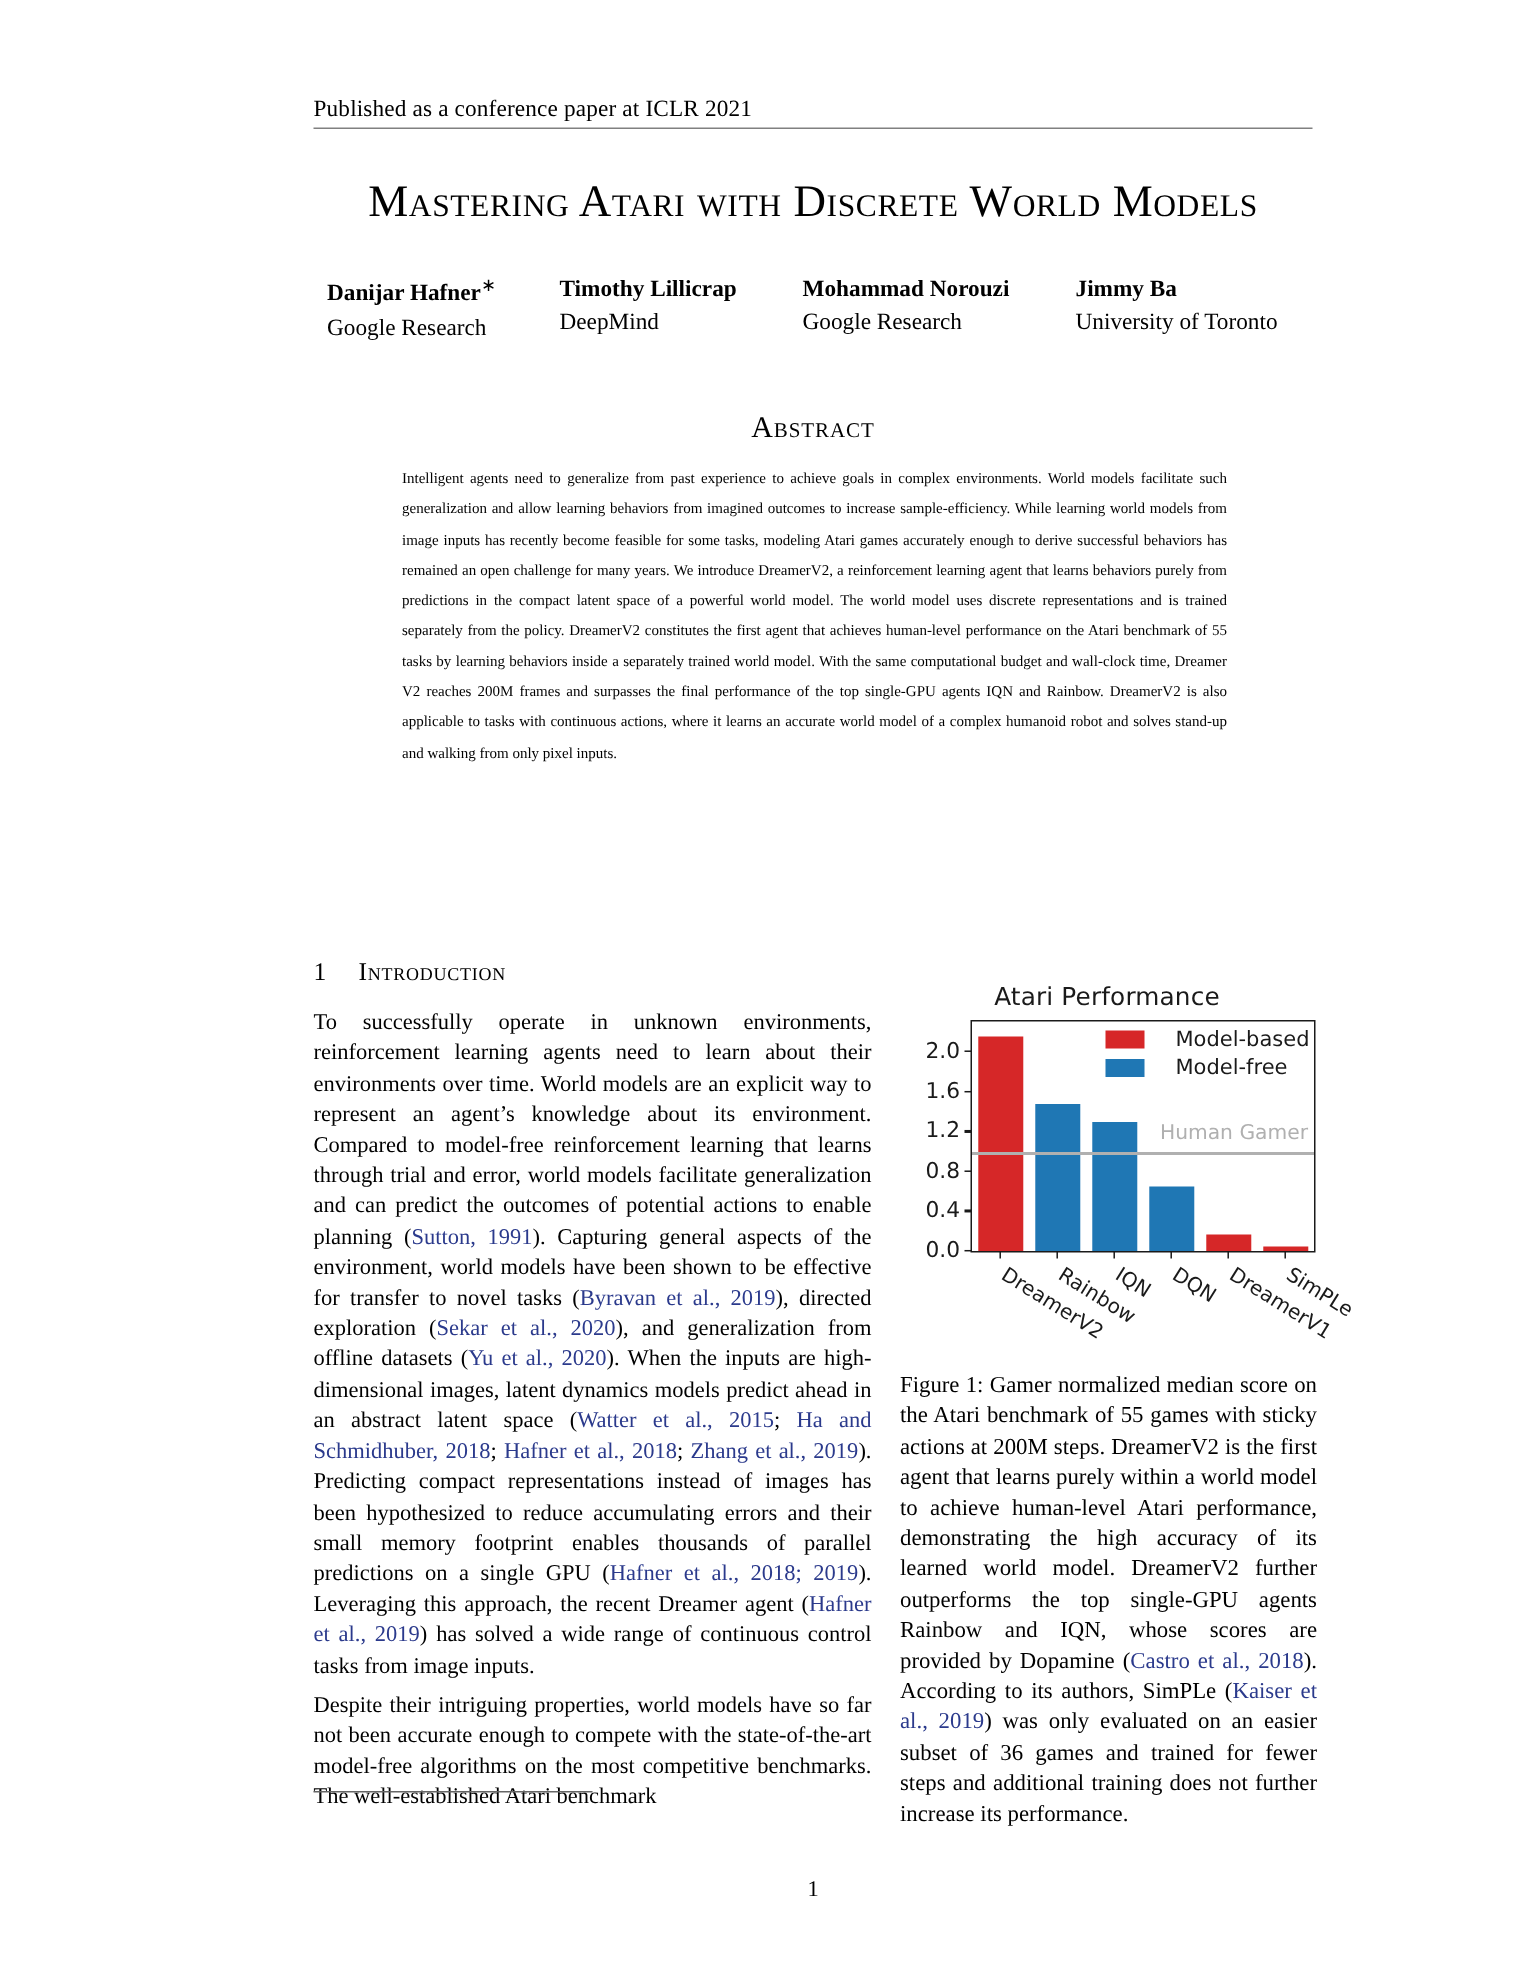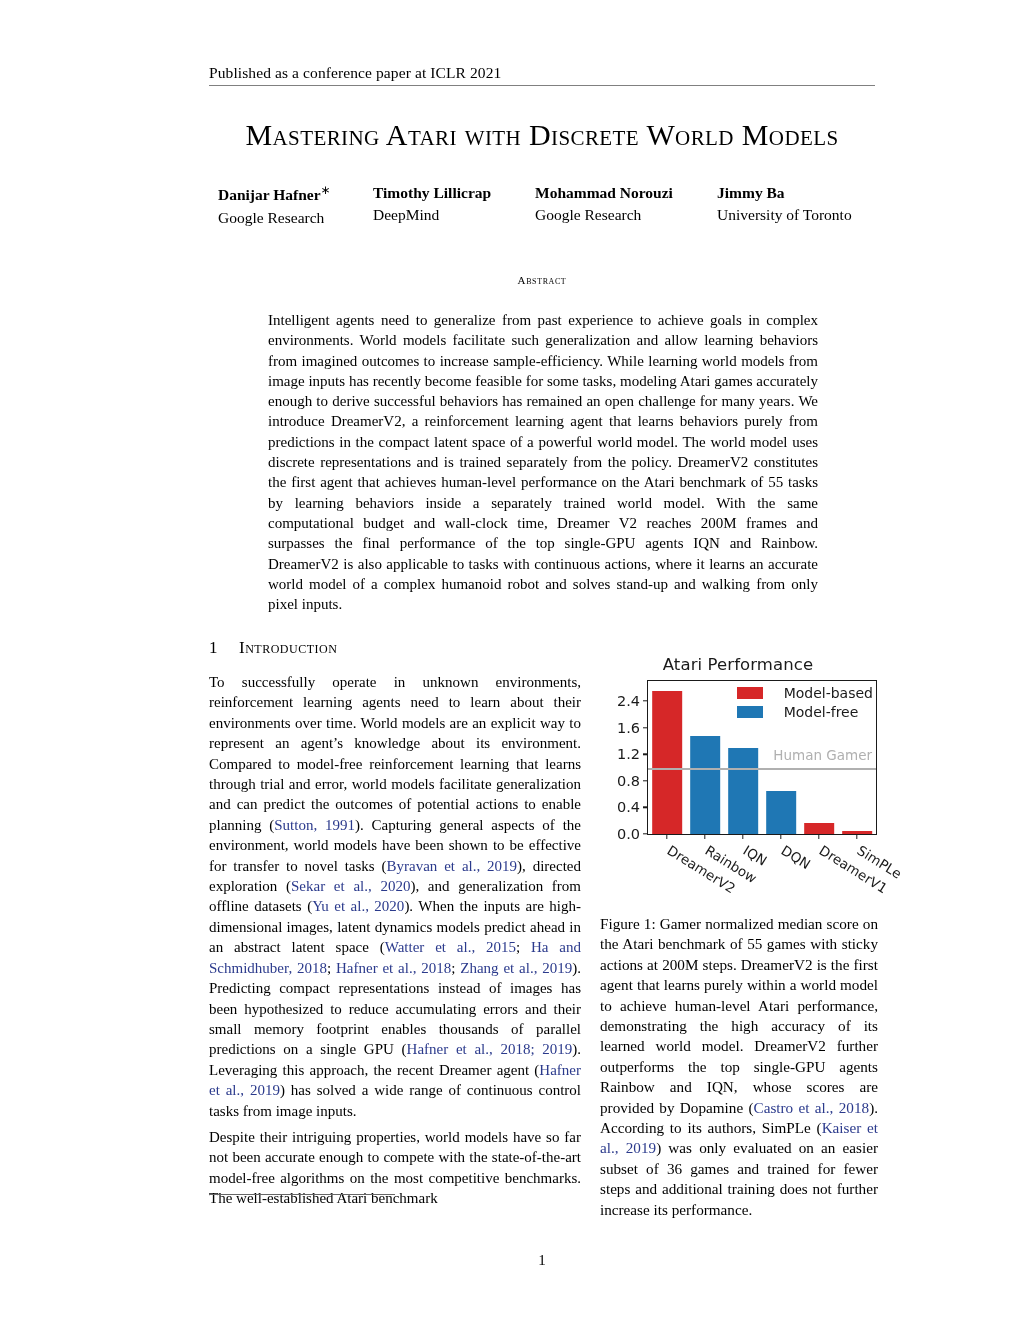--- a/index.html
+++ b/index.html
@@ -76,30 +76,30 @@
     line-height: 1.45;
   }
 
   
   .abstract-head {
     position: absolute;
     left: 177px;
     top: 274px;
     width: 666px;
     text-align: center;
-    font-size: 11px;
+    font-size: 20px;
     font-variant: small-caps;
     letter-spacing: .6px;
   }
   .abstract-body {
     position: absolute;
     left: 236px;
     top: 310px;
     width: 550px;
-    font-size: 15px;
+    font-size: 10px;
     line-height: 20.3px;
     text-align: justify;
     text-justify: inter-word;
     hyphens: none;
   }
 
   
   .section-head {
     position: absolute;
     left: 177px;
@@ -339,21 +339,21 @@
           <div class="ytick" style="top: 153px;">0.0</div>
           <div class="ytick-mark" style="top: 153px;"></div>
           <div class="ytick" style="top: 126.391px;">0.4</div>
           <div class="ytick-mark" style="top: 126.391px;"></div>
           <div class="ytick" style="top: 99.7826px;">0.8</div>
           <div class="ytick-mark" style="top: 99.7826px;"></div>
           <div class="ytick" style="top: 73.1739px;">1.2</div>
           <div class="ytick-mark" style="top: 73.1739px;"></div>
           <div class="ytick" style="top: 46.5652px;">1.6</div>
           <div class="ytick-mark" style="top: 46.5652px;"></div>
-          <div class="ytick" style="top: 19.9565px;">2.4</div>
+          <div class="ytick" style="top: 19.9565px;">2.0</div>
           <div class="ytick-mark" style="top: 19.9565px;"></div>
           <div class="bar" title="DreamerV2: 2.15" style="left: 19px; width: 29.64px; height: 143.022px; background: rgb(214, 39, 40);"></div>
           <div class="xtick-mark" style="left: 19px;"></div>
           <div class="xtick-label" style="left: 25px; transform-origin: left top; transform: rotate(32deg); text-align: left;">DreamerV2</div>
           <div class="bar" title="Rainbow: 1.47" style="left: 57px; width: 29.64px; height: 97.787px; background: rgb(31, 119, 180);"></div>
           <div class="xtick-mark" style="left: 57px;"></div>
           <div class="xtick-label" style="left: 63px; transform-origin: left top; transform: rotate(32deg); text-align: left;">Rainbow</div>
           <div class="bar" title="IQN: 1.29" style="left: 95px; width: 29.64px; height: 85.813px; background: rgb(31, 119, 180);"></div>
           <div class="xtick-mark" style="left: 95px;"></div>
           <div class="xtick-label" style="left: 101px; transform-origin: left top; transform: rotate(32deg); text-align: left;">IQN</div>

